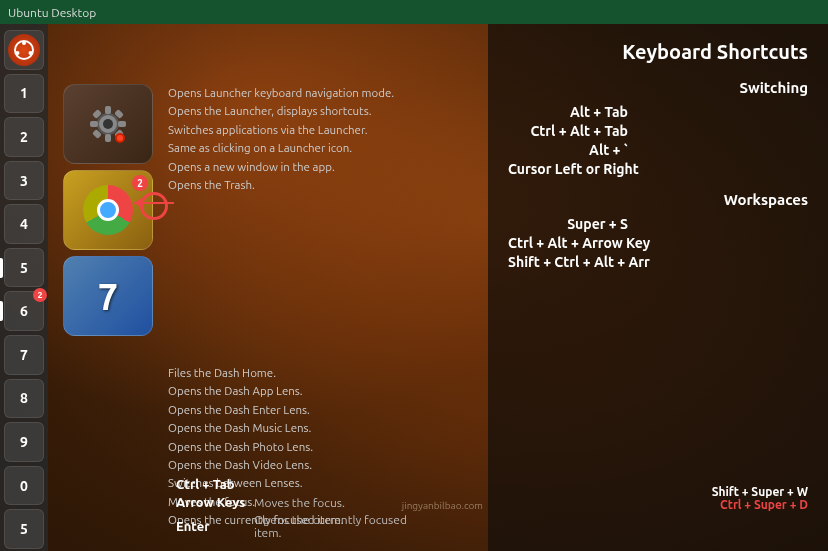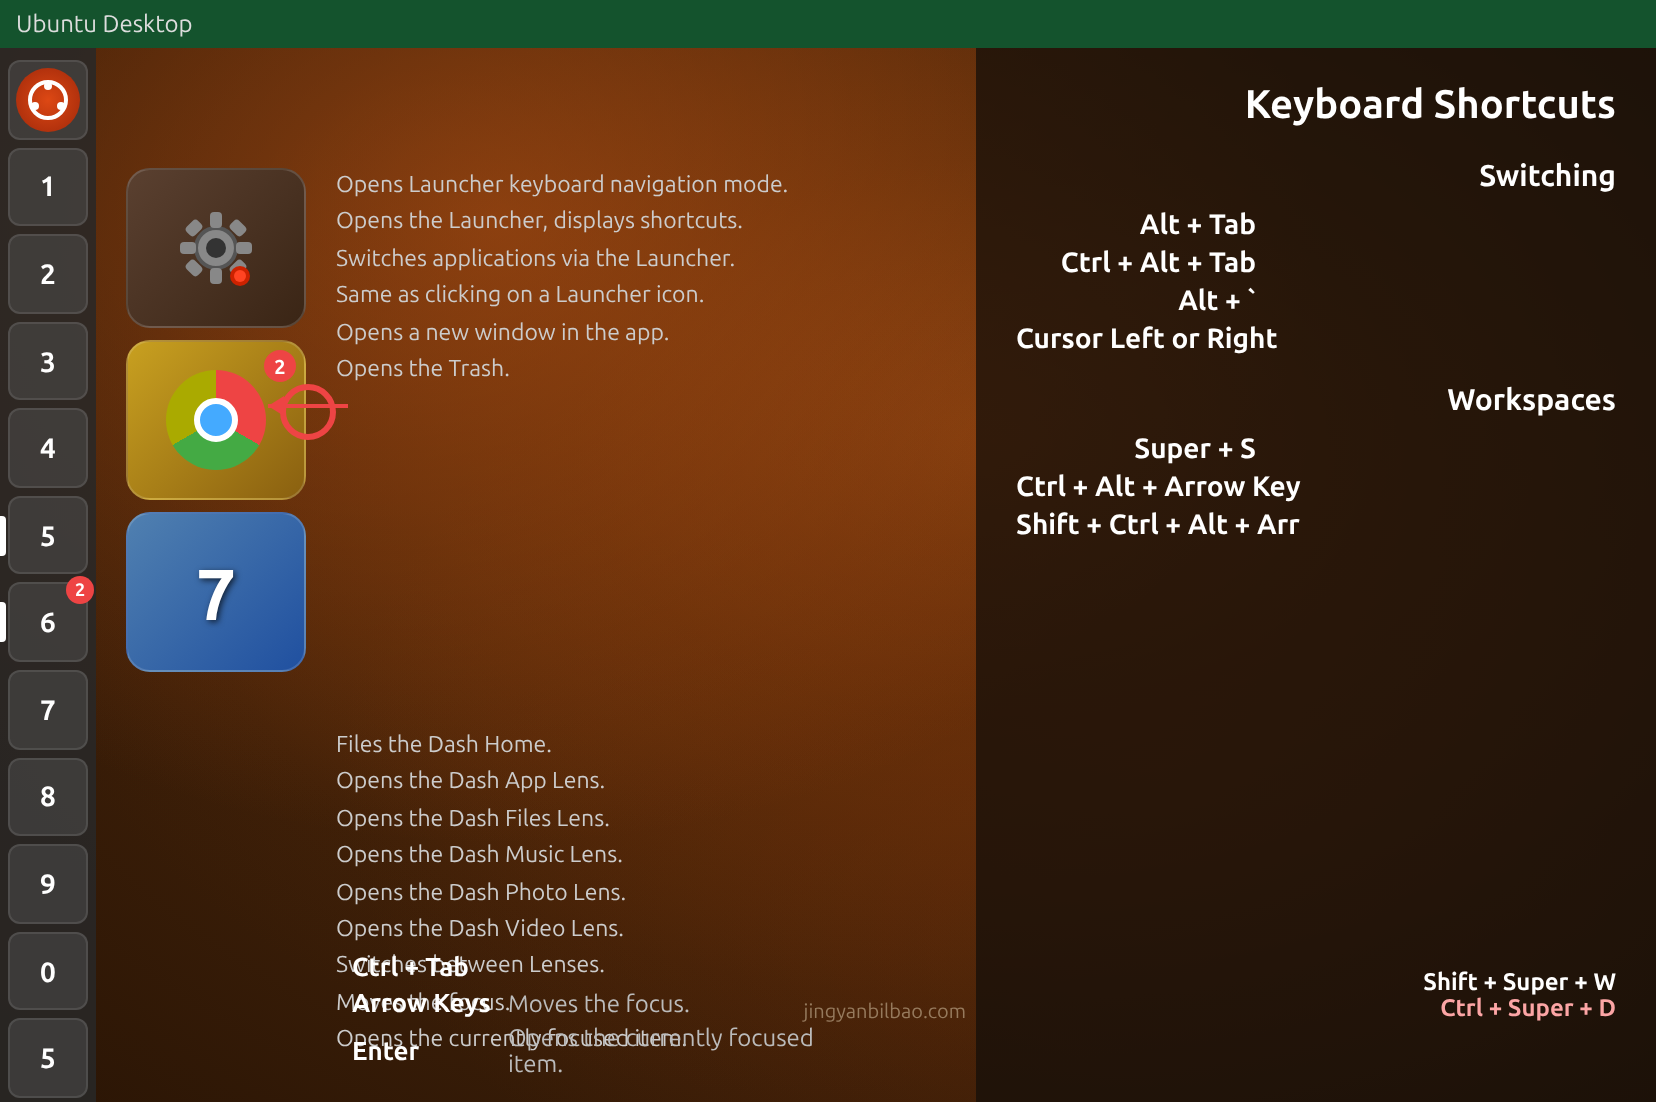--- a/index.html
+++ b/index.html
@@ -457,21 +457,21 @@
     <div>Opens the Launcher, displays shortcuts.</div>
     <div>Switches applications via the Launcher.</div>
     <div>Same as clicking on a Launcher icon.</div>
     <div>Opens a new window in the app.</div>
     <div>Opens the Trash.</div>
   </div>
 
   <div class="desc-panel2">
     <div>Files the Dash Home.</div>
     <div>Opens the Dash App Lens.</div>
-    <div>Opens the Dash Files Lens.</div>
+    <div>Opens the Dash Enter Lens.</div>
     <div>Opens the Dash Music Lens.</div>
     <div>Opens the Dash Photo Lens.</div>
     <div>Opens the Dash Video Lens.</div>
     <div>Switches between Lenses.</div>
     <div>Moves the focus.</div>
     <div>Opens the currently focused item.</div>
   </div>
 
   <div class="bottom-shortcuts">
     <div class="bottom-shortcut-row">
@@ -512,19 +512,19 @@
     </div>
     <div class="shortcuts-row">
       <span class="shortcut-key">Ctrl + Alt + Arrow Key</span>
     </div>
     <div class="shortcuts-row">
       <span class="shortcut-key">Shift + Ctrl + Alt + Arr</span>
     </div>
 
     <div style="position: absolute; bottom: 40px; right: 20px; text-align: right;">
       <div style="font-weight: bold; color: white; font-size: 12px;">Shift + Super + W</div>
-      <div style="font-weight: bold; color: #fca5a5; font-size: 12px;">Ctrl + Super + D</div>
+      <div style="font-weight: bold; color: #ef4444; font-size: 12px;">Ctrl + Super + D</div>
     </div>
   </div>
 
   <div class="watermark">jingyanbilbao.com</div>
 
 </div>
 
 </body></html>

